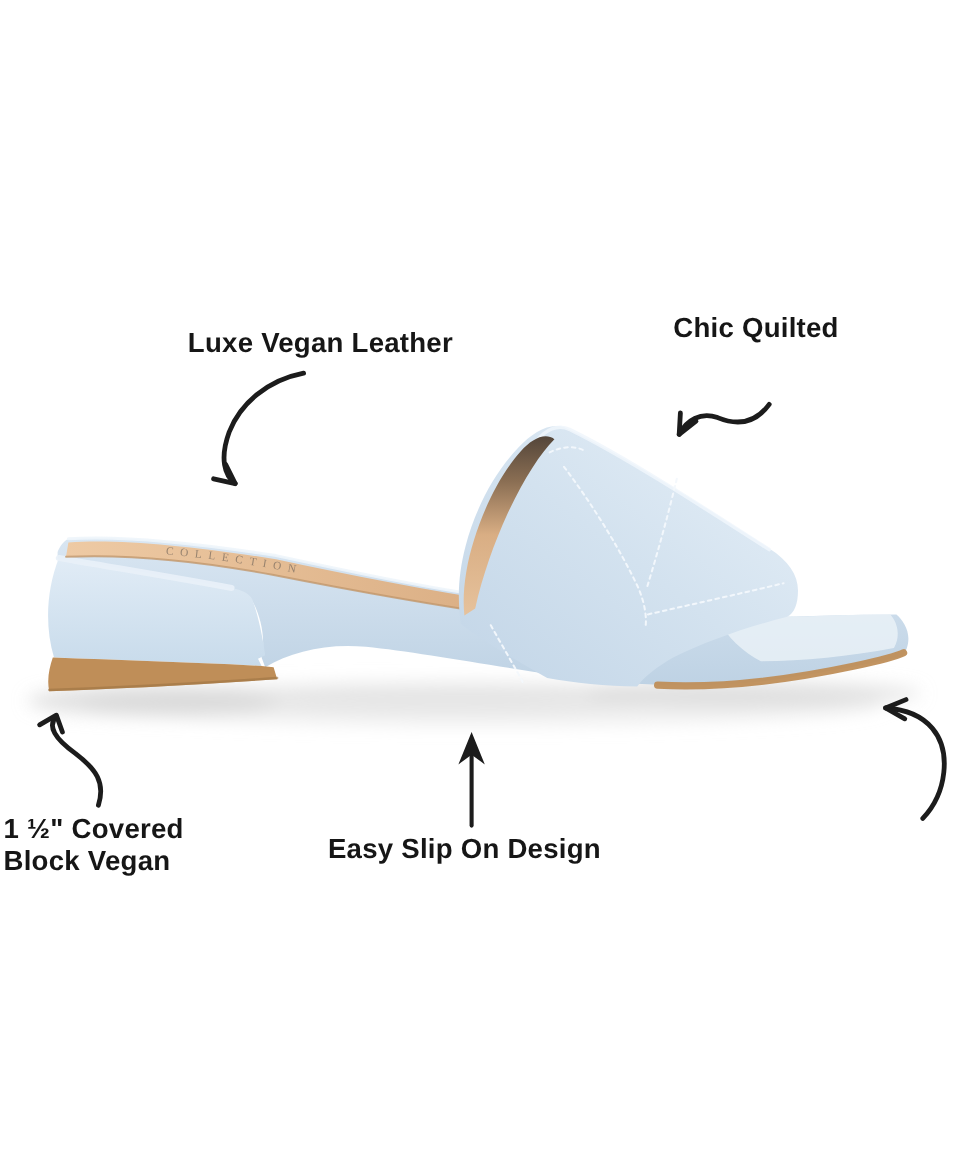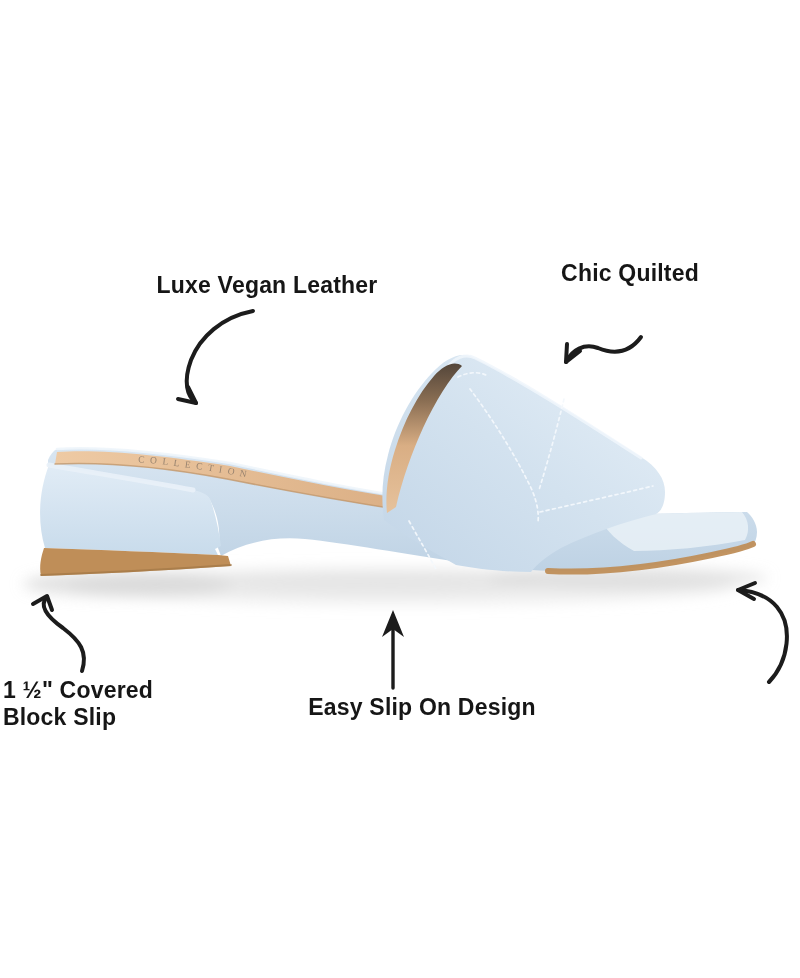--- a/index.html
+++ b/index.html
@@ -198,21 +198,21 @@
   <div class="callout" style="left:267px;top:272px">
     <span>Luxe Vegan Leather</span>
   </div>
 
   <div class="callout" style="left:630px;top:260px">
     <span>Chic Quilted</span>
   </div>
 
   <div class="callout" style="left:78px;top:677px">
     <span>1 ½" Covered</span>
-    <span>Block Slip</span>
-  </div>
-
-  <div class="callout" style="left:422px;top:694px">
+    <span>Block Vegan</span>
+  </div>
+
+  <div class="callout" style="left:387px;top:694px">
     <span>Easy Slip On Design</span>
   </div>
 
 
 </div>
 
 </body></html>

